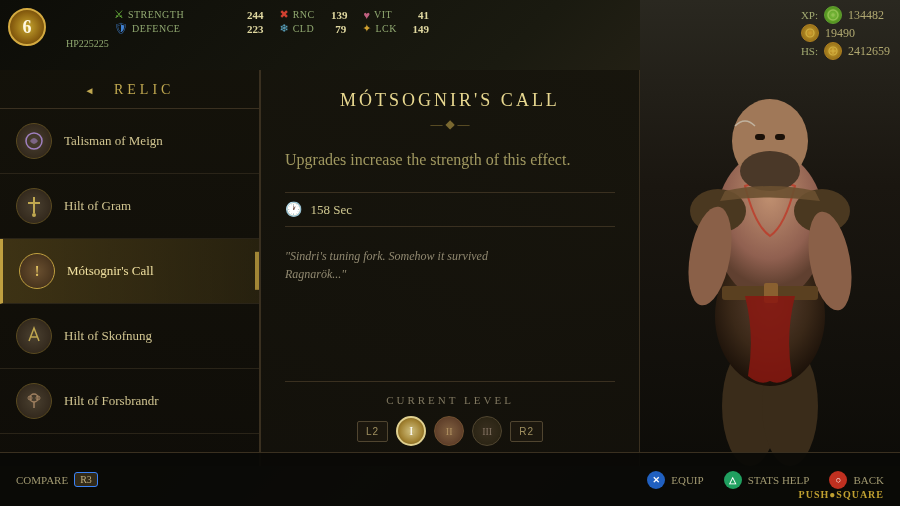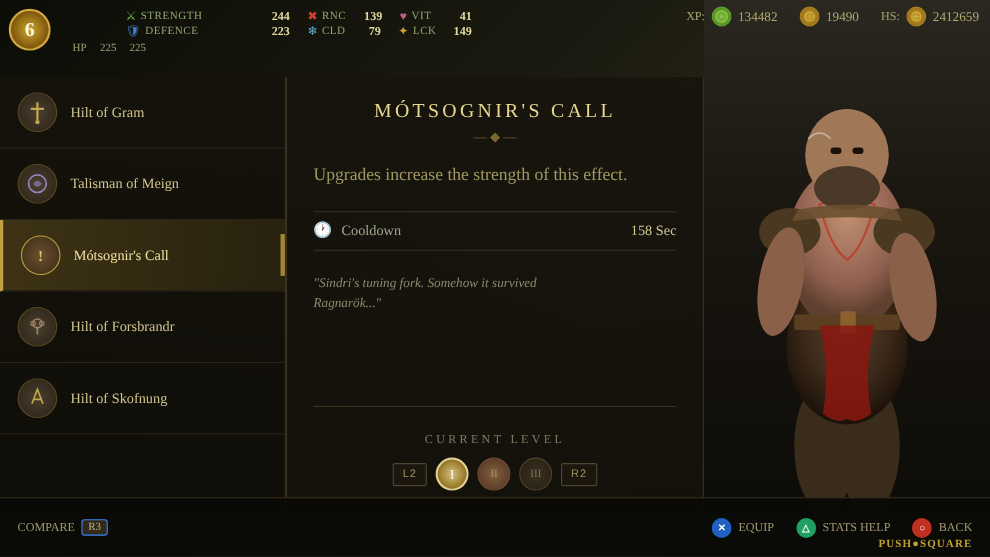--- a/index.html
+++ b/index.html
@@ -48,24 +48,24 @@
       justify-content: center;
       font-size: 18px;
       font-weight: bold;
       color: #fff8e0;
       z-index: 20;
     }
 
     
     .xp-area {
       display: flex;
-      gap: 20px;
       align-items: flex-start;
       font-size: 12px;
       color: #b0a870;
+      flex-direction: column;
     }
 
     .xp-item {
       display: flex;
       align-items: center;
       gap: 6px;
     }
 
     .xp-icon {
       width: 18px;
@@ -244,21 +244,21 @@
     .flavor-text {
       font-size: 12px;
       color: #908870;
       font-style: italic;
       line-height: 1.5;
       margin-bottom: auto;
     }
 
     .current-level-section {
       border-top: 1px solid #3a3020;
-      padding-top: 24px;
+      padding-top: 12px;
       text-align: center;
       margin-top: 44px;
     }
 
     .current-level-label {
       font-size: 11px;
       letter-spacing: 3px;
       color: #807860;
       margin-bottom: 10px;
     }
@@ -514,21 +514,21 @@
       </div>
       <div class="top-stat-row">
         <span class="s-icon s-lblue">❄</span>
         <span class="s-label">CLD</span>
         <span class="s-val">79</span>
         <span style="margin-left:12px;" class="s-icon s-yellow">✦</span>
         <span class="s-label">LCK</span>
         <span class="s-val">149</span>
       </div>
     </div>
-    <div style="display:flex; gap:12px; margin-top:3px; font-size:10px; color:#90a870; margin-left:4px;">
+    <div style="display:flex; gap:0; margin-top:3px; font-size:10px; color:#90a870; margin-left:4px;">
       <span>HP</span>
       <span>225</span>
       <span>225</span>
     </div>
   </div>
 
   <div class="xp-area">
     <div class="xp-item">
       <span style="font-size:11px; color:#a0a870;">XP:</span>
       <div class="xp-icon">
@@ -554,83 +554,85 @@
             <circle cx="5" cy="5" r="4" fill="none" stroke="#d0b040" stroke-width="1.2"></circle>
             <path d="M5 2 L5 8 M2 5 L8 5" stroke="#d0b040" stroke-width="1"></path>
           </svg>
       </div>
       <span>2412659</span>
     </div>
   </div>
 </div>
 
 <div class="sidebar">
+  <div class="relic-header">
+    <span>RELIC</span>
+  </div>
   <ul class="relic-list">
+    <li class="relic-item">
+      <div class="relic-item-icon">
+        <svg width="22" height="22" viewBox="0 0 22 22">
+            <circle cx="11" cy="11" r="8" fill="none" stroke="#a080c0" stroke-width="1.5"></circle>
+            <path d="M7 11 Q11 5 15 11 Q11 17 7 11Z" fill="#a080c0" opacity="0.6"></path>
+          </svg>
+      </div>
+      <span class="relic-item-name">Talisman of Meign</span>
+    </li>
     <li class="relic-item">
       <div class="relic-item-icon">
         <svg width="22" height="22" viewBox="0 0 22 22">
             <line x1="11" y1="2" x2="11" y2="18" stroke="#c0a850" stroke-width="2"></line>
             <line x1="5" y1="8" x2="17" y2="8" stroke="#c0a850" stroke-width="2"></line>
             <circle cx="11" cy="20" r="2" fill="#c0a850"></circle>
           </svg>
       </div>
       <span class="relic-item-name">Hilt of Gram</span>
     </li>
-    <li class="relic-item">
-      <div class="relic-item-icon">
-        <svg width="22" height="22" viewBox="0 0 22 22">
-            <circle cx="11" cy="11" r="8" fill="none" stroke="#a080c0" stroke-width="1.5"></circle>
-            <path d="M7 11 Q11 5 15 11 Q11 17 7 11Z" fill="#a080c0" opacity="0.6"></path>
-          </svg>
-      </div>
-      <span class="relic-item-name">Talisman of Meign</span>
-    </li>
     <li class="relic-item active">
       <div class="relic-item-icon" style="border-color:#c0a040; background: radial-gradient(circle, #6a5030 0%, #3a2815 100%);">
         <svg width="22" height="22" viewBox="0 0 22 22">
             <text x="11" y="16" text-anchor="middle" font-size="14" fill="#e0c060" font-weight="bold">!</text>
           </svg>
       </div>
       <span class="relic-item-name">Mótsognir's Call</span>
       <div style="position:absolute;right:0;top:50%;transform:translateY(-50%);width:4px;height:60%;background:#c0a040;opacity:0.8;"></div>
+    </li>
+    <li class="relic-item">
+      <div class="relic-item-icon">
+        <svg width="22" height="22" viewBox="0 0 22 22">
+            <path d="M6 16 L11 3 L16 16 M8 12 L14 12" fill="none" stroke="#c0a850" stroke-width="1.5"></path>
+          </svg>
+      </div>
+      <span class="relic-item-name">Hilt of Skofnung</span>
     </li>
     <li class="relic-item">
       <div class="relic-item-icon">
         <svg width="22" height="22" viewBox="0 0 22 22">
             <circle cx="11" cy="8" r="4" fill="none" stroke="#a08060" stroke-width="1.5"></circle>
             <circle cx="7" cy="8" r="2" fill="none" stroke="#a08060" stroke-width="1"></circle>
             <circle cx="15" cy="8" r="2" fill="none" stroke="#a08060" stroke-width="1"></circle>
             <line x1="11" y1="12" x2="11" y2="18" stroke="#a08060" stroke-width="1.5"></line>
           </svg>
       </div>
       <span class="relic-item-name">Hilt of Forsbrandr</span>
     </li>
-    <li class="relic-item">
-      <div class="relic-item-icon">
-        <svg width="22" height="22" viewBox="0 0 22 22">
-            <path d="M6 16 L11 3 L16 16 M8 12 L14 12" fill="none" stroke="#c0a850" stroke-width="1.5"></path>
-          </svg>
-      </div>
-      <span class="relic-item-name">Hilt of Skofnung</span>
-    </li>
   </ul>
 </div>
 
 <div class="main-content">
   <div class="ability-title">MÓTSOGNIR'S CALL</div>
   <div class="title-divider">
     <span>— ◆ —</span>
   </div>
 
 
   <div class="upgrade-note">Upgrades increase the strength of this effect.</div>
 
   <div class="cooldown-row">
     <span class="cooldown-icon">🕐</span>
-    <span class="cooldown-label">Cooldown</span>
     <span class="cooldown-value">158 Sec</span>
   </div>
 
   <div class="flavor-text">
     "Sindri's tuning fork. Somehow it survived<br>Ragnarök..."
   </div>
 
   <div class="current-level-section">
     <div class="current-level-label">CURRENT LEVEL</div>
     <div class="level-buttons">

